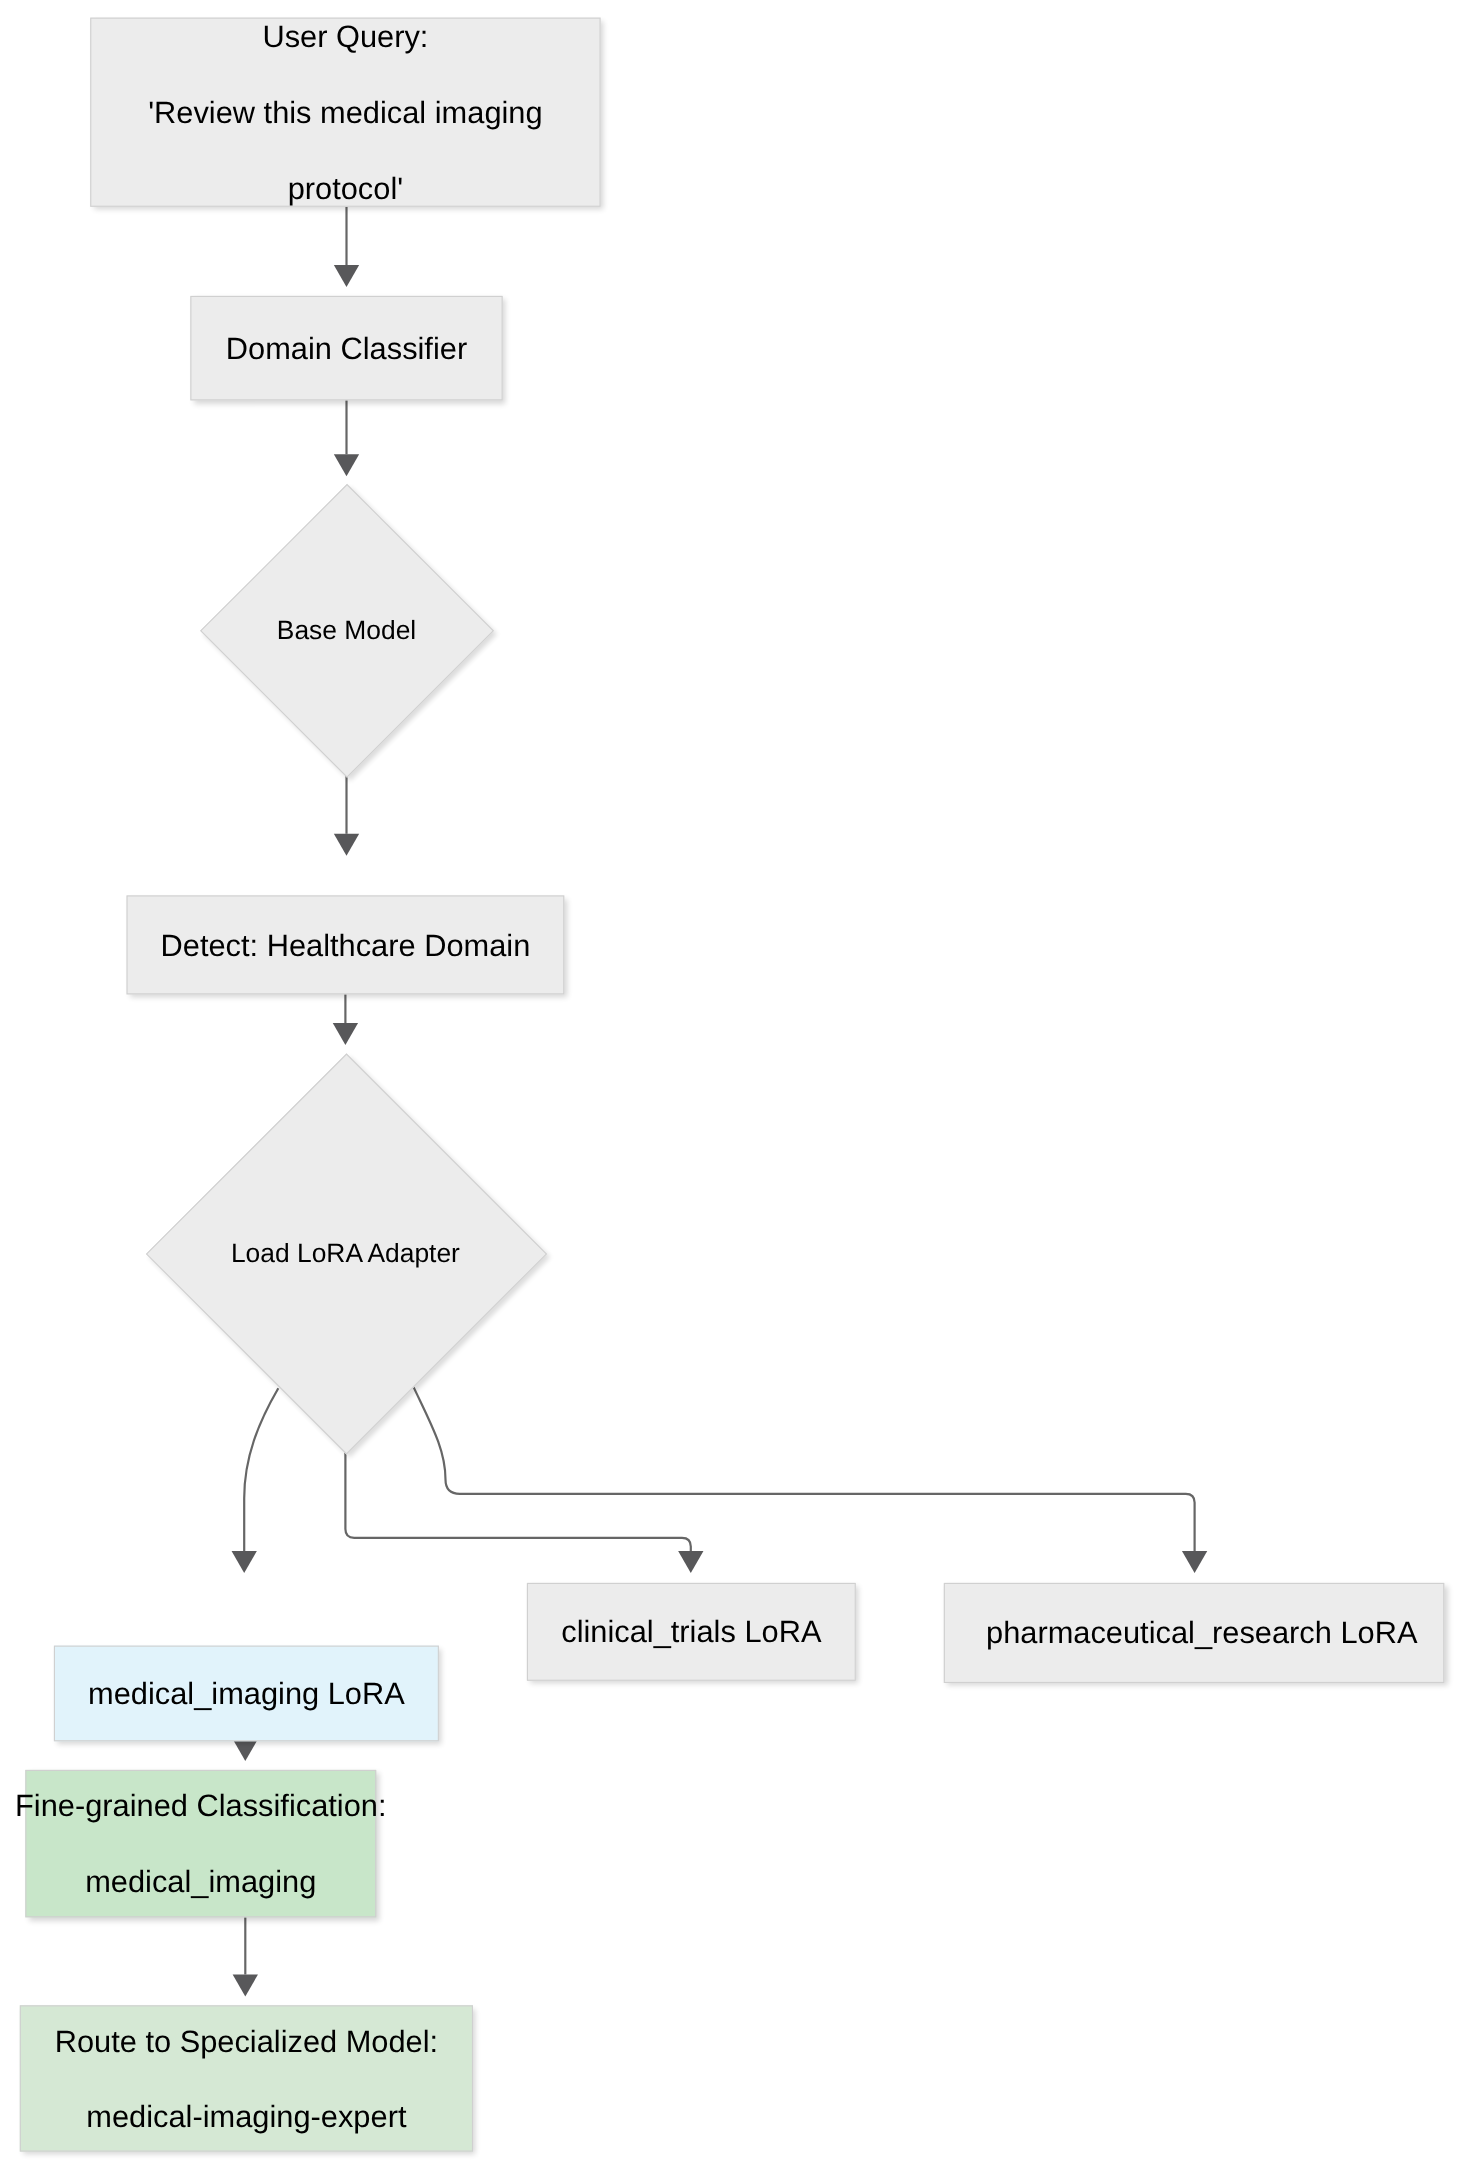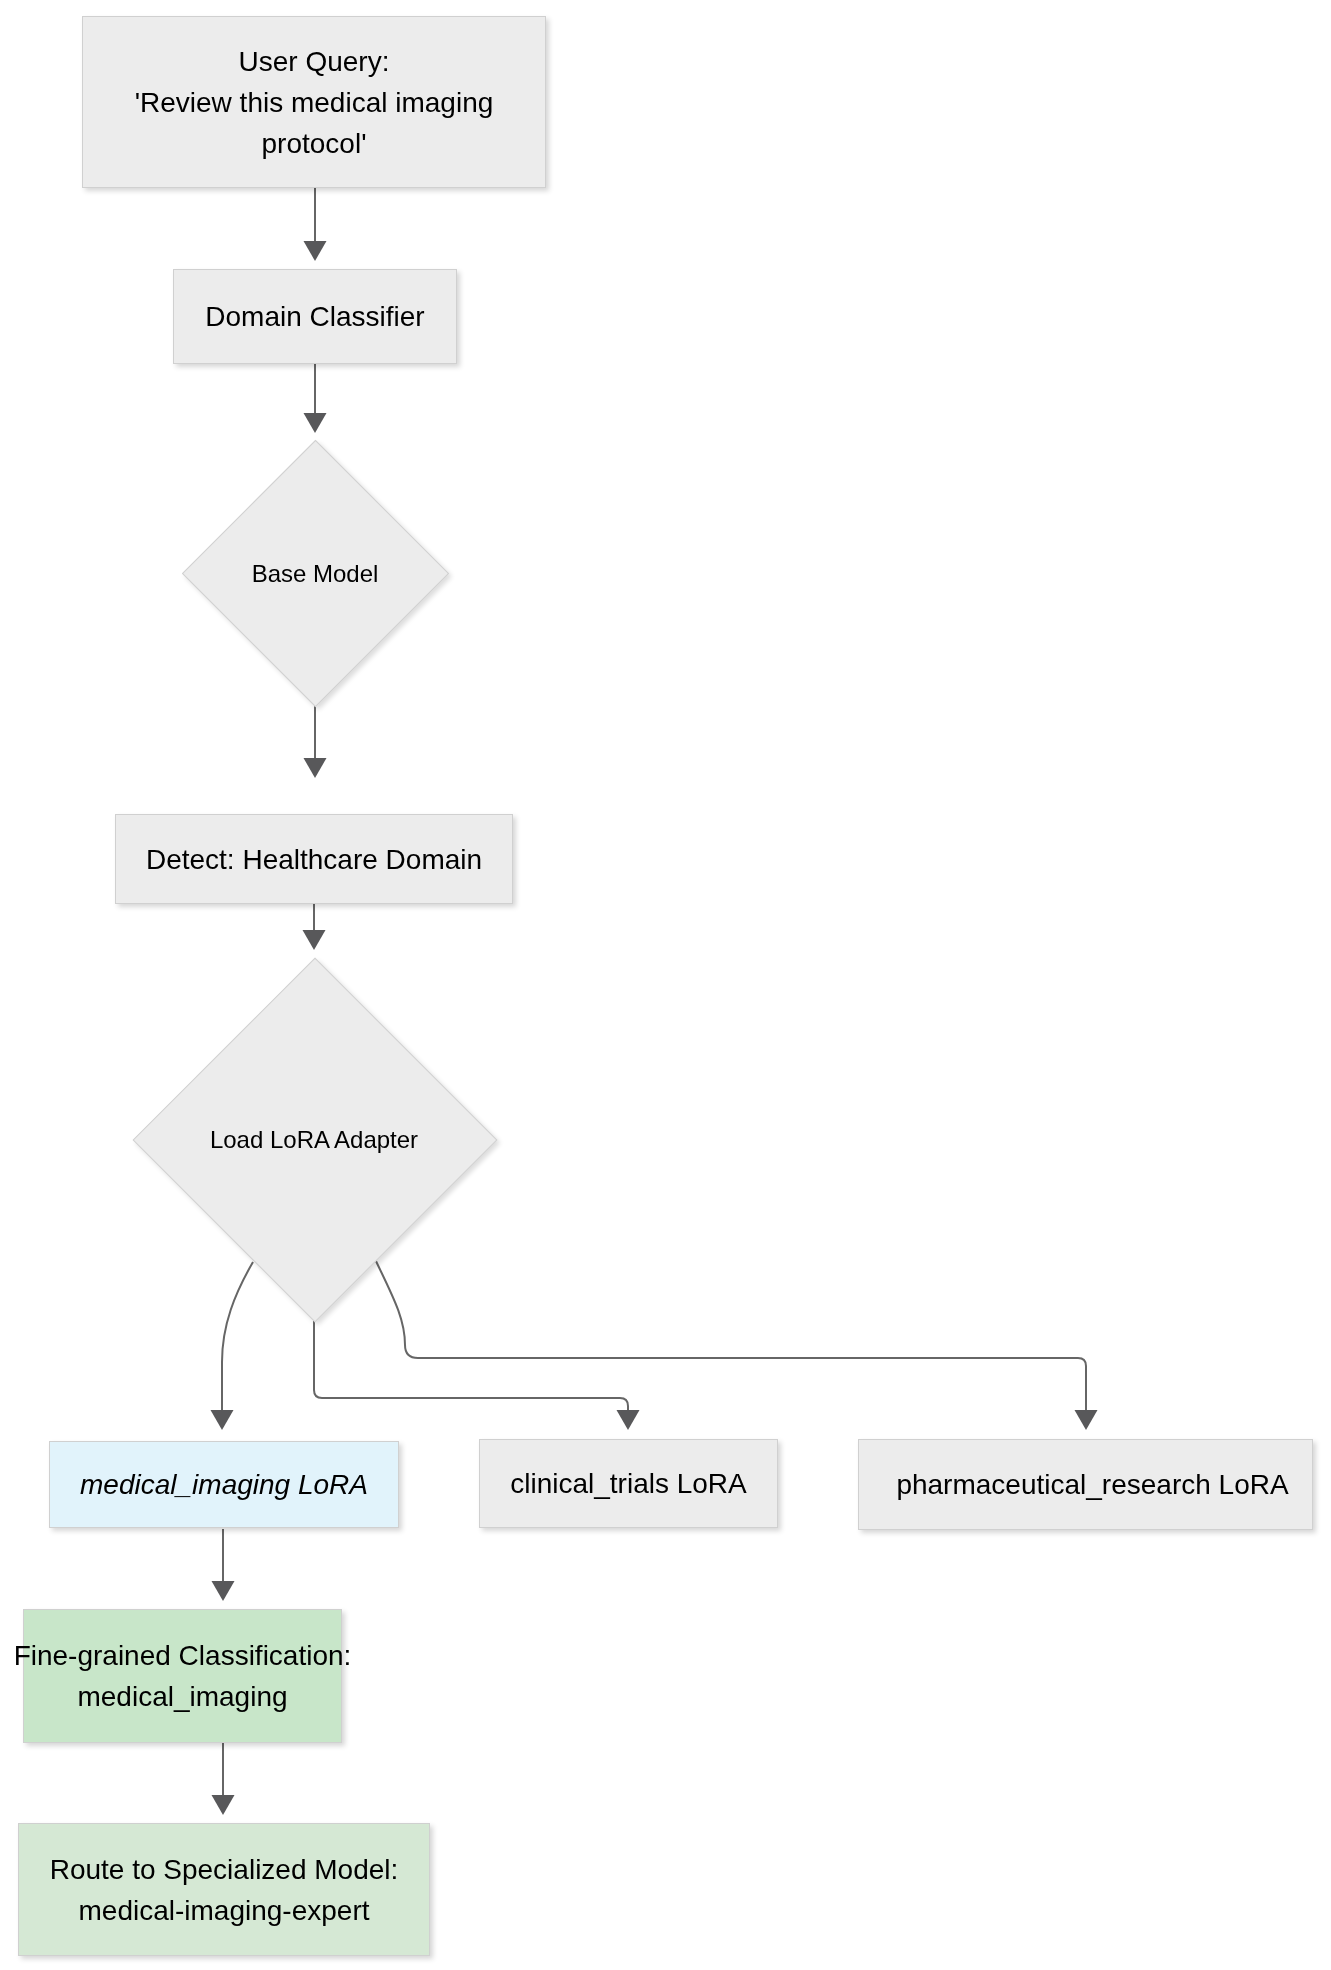--- a/index.html
+++ b/index.html
@@ -33,20 +33,21 @@
     flex-direction: column;
     align-items: center;
     justify-content: center;
     text-align: center;
     background: #ececec;
     border: 1px solid #d0d0d0;
     box-shadow: 3px 3px 5px rgba(0,0,0,0.16);
     font-size: 28px;
     line-height: 41px;
     box-sizing: border-box;
+    gap: 28px;
   }
   .node.blue  { background: #e1f3fb; }
   .node.green1 { background: #c8e6c9; }
   .node.green2 { background: #d5e8d4; }
   .node .line { display: block; white-space: nowrap; }
   .diamond {
     position: absolute;
   }
   .diamond .shape {
     position: absolute;
@@ -128,21 +129,21 @@
 
   <div class="node" style="left:115px; top:786px; width:398px; height:90px;margin-top:28px;">
     <span class="line">Detect: Healthcare Domain</span>
   </div>
 
   <div class="diamond d-large" style="left:133px; top:958px; width:362px; height:362px;">
     <div class="shape"></div>
     <div class="label">Load LoRA Adapter</div>
   </div>
 
-  <div class="node blue" style="left:49px; top:1441px; width:350px; height:87px;font-style:italic;">
+  <div class="node blue" style="left:49px; top:1496px; width:350px; height:87px;">
     <span class="line">medical_imaging LoRA</span>
   </div>
 
   <div class="node" style="left:479px; top:1439px; width:299px; height:89px;">
     <span class="line">clinical_trials LoRA</span>
   </div>
 
   <div class="node" style="left:858px; top:1439px; width:455px; height:91px;padding-left:14px;">
     <span class="line">pharmaceutical_research LoRA</span>
   </div>

